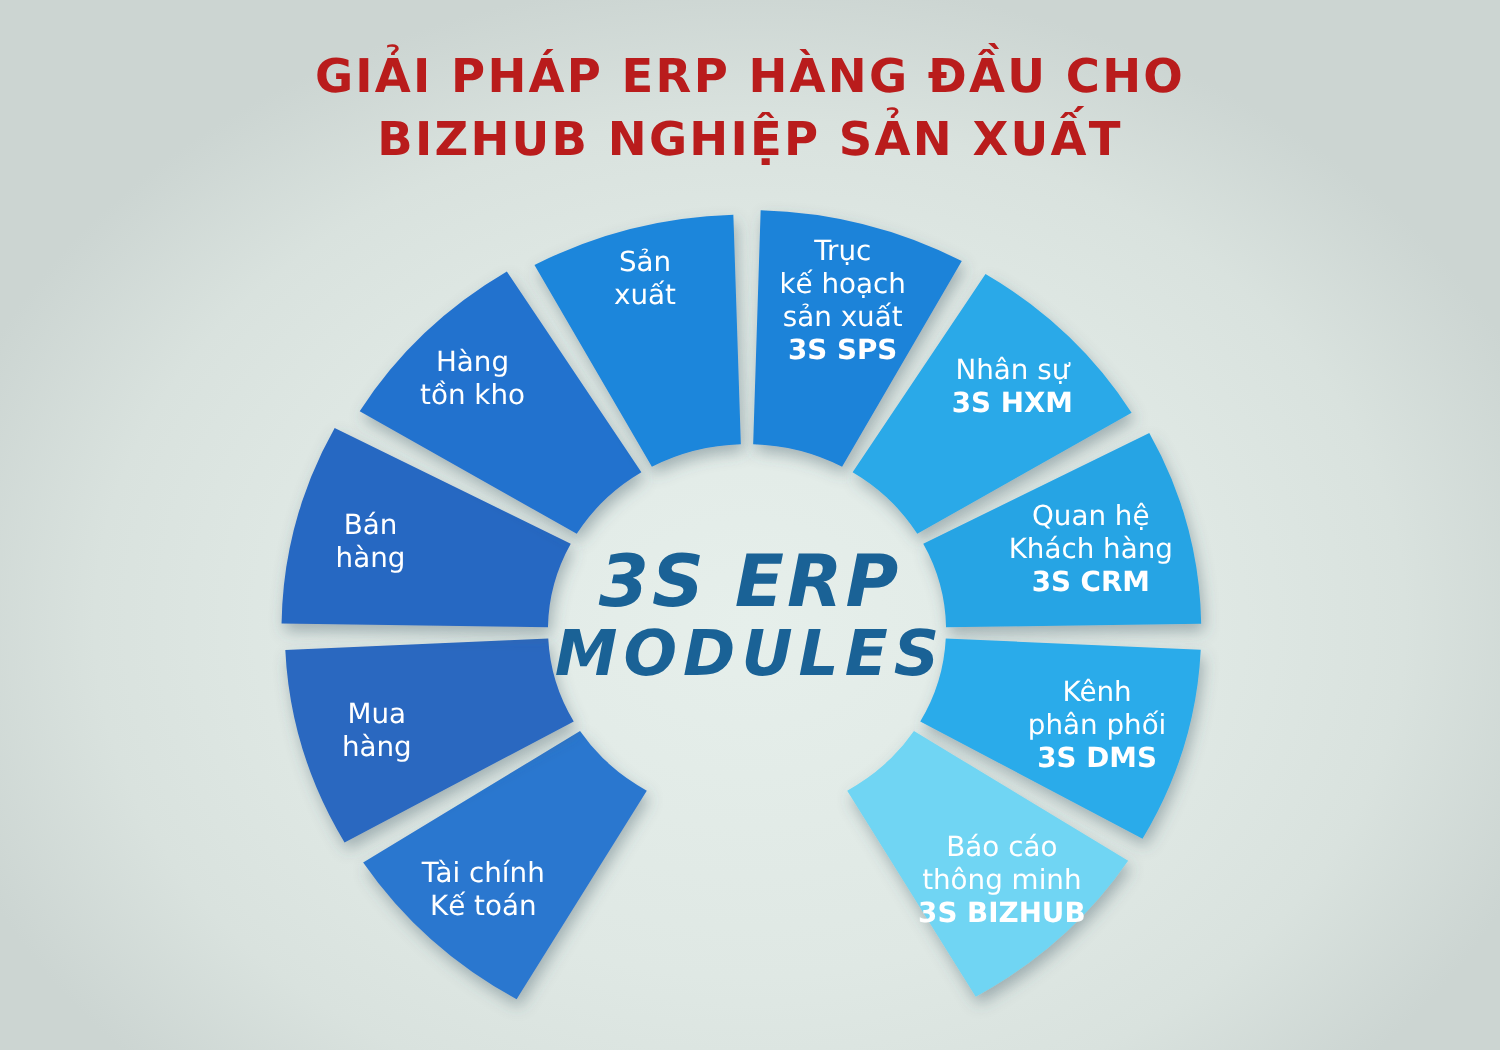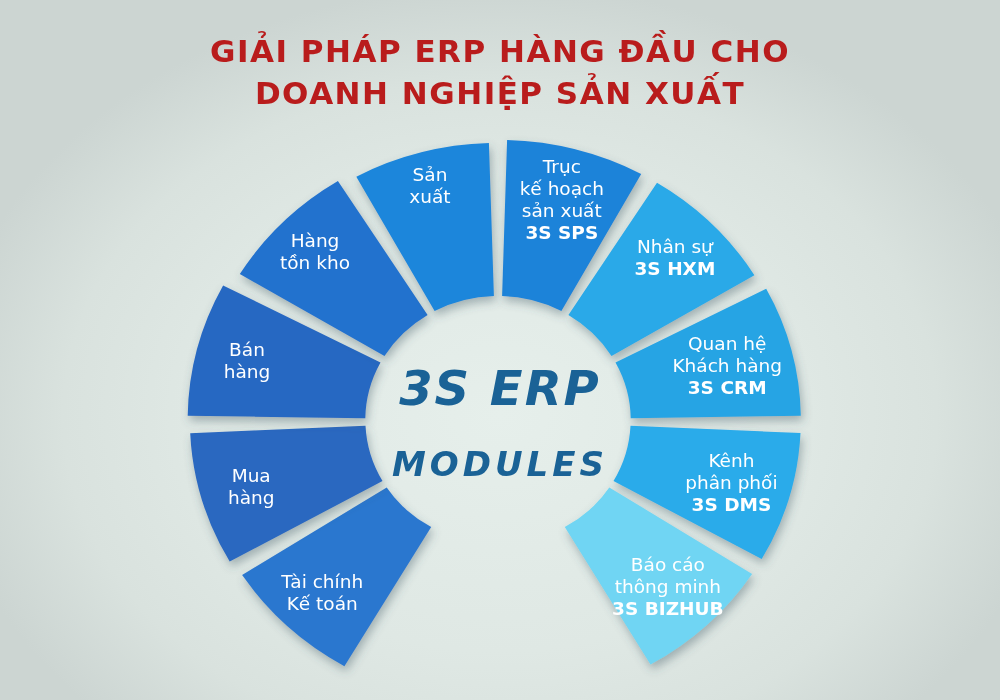--- a/index.html
+++ b/index.html
@@ -15,21 +15,21 @@
   .title{
     position:absolute;top:30px;left:0;right:0;
     text-align:center;font-weight:bold;
     font-size:31px;line-height:42px;letter-spacing:1.5px;
   }
   .center-label{
     position:absolute;top:362px;left:0;right:0;
     text-align:center;font-style:italic;font-weight:bold;
   }
   .center-l1{font-size:48px;line-height:52px;letter-spacing:2px;}
-  .center-l2{font-size:34px;line-height:44px;letter-spacing:4px;margin-top:28px;}
+  .center-l2{font-size:42px;line-height:44px;letter-spacing:4px;}
 
   .seg-label{
     font-family:"DejaVu Sans", sans-serif;
     font-size:18.5px;
     text-anchor:middle;
   }
   .seg-code{font-weight:bold;}
 </style>
 </head>
 <body>
@@ -63,21 +63,21 @@
         <text x="322.2" y="592.2" class="seg-label"><tspan x="322.2" dy="-4.5">Tài chính</tspan><tspan x="322.2" dy="22">Kế toán</tspan></text>
         <text x="251.2" y="486.4" class="seg-label"><tspan x="251.2" dy="-4.5">Mua</tspan><tspan x="251.2" dy="22">hàng</tspan></text>
         <text x="247.0" y="360.4" class="seg-label"><tspan x="247.0" dy="-4.5">Bán</tspan><tspan x="247.0" dy="22">hàng</tspan></text>
         <text x="315.0" y="251.6" class="seg-label"><tspan x="315.0" dy="-4.5">Hàng</tspan><tspan x="315.0" dy="22">tồn kho</tspan></text>
         <text x="430.0" y="185.4" class="seg-label"><tspan x="430.0" dy="-4.5">Sản</tspan><tspan x="430.0" dy="22">xuất</tspan></text>
       </g>
   </svg>
 
   <div class="title" style="color: #b91c1c;">
     <div class="title-line">GIẢI PHÁP ERP HÀNG ĐẦU CHO</div>
-    <div class="title-line">DOANH NGHIỆP SẢN XUẤT</div>
+    <div class="title-line">BIZHUB NGHIỆP SẢN XUẤT</div>
   </div>
 
   <div class="center-label" style="color: rgb(26, 98, 150);">
     <div class="center-l1">3S ERP</div>
     <div class="center-l2">MODULES</div>
   </div>
 
 </div>
 
 </body></html>

